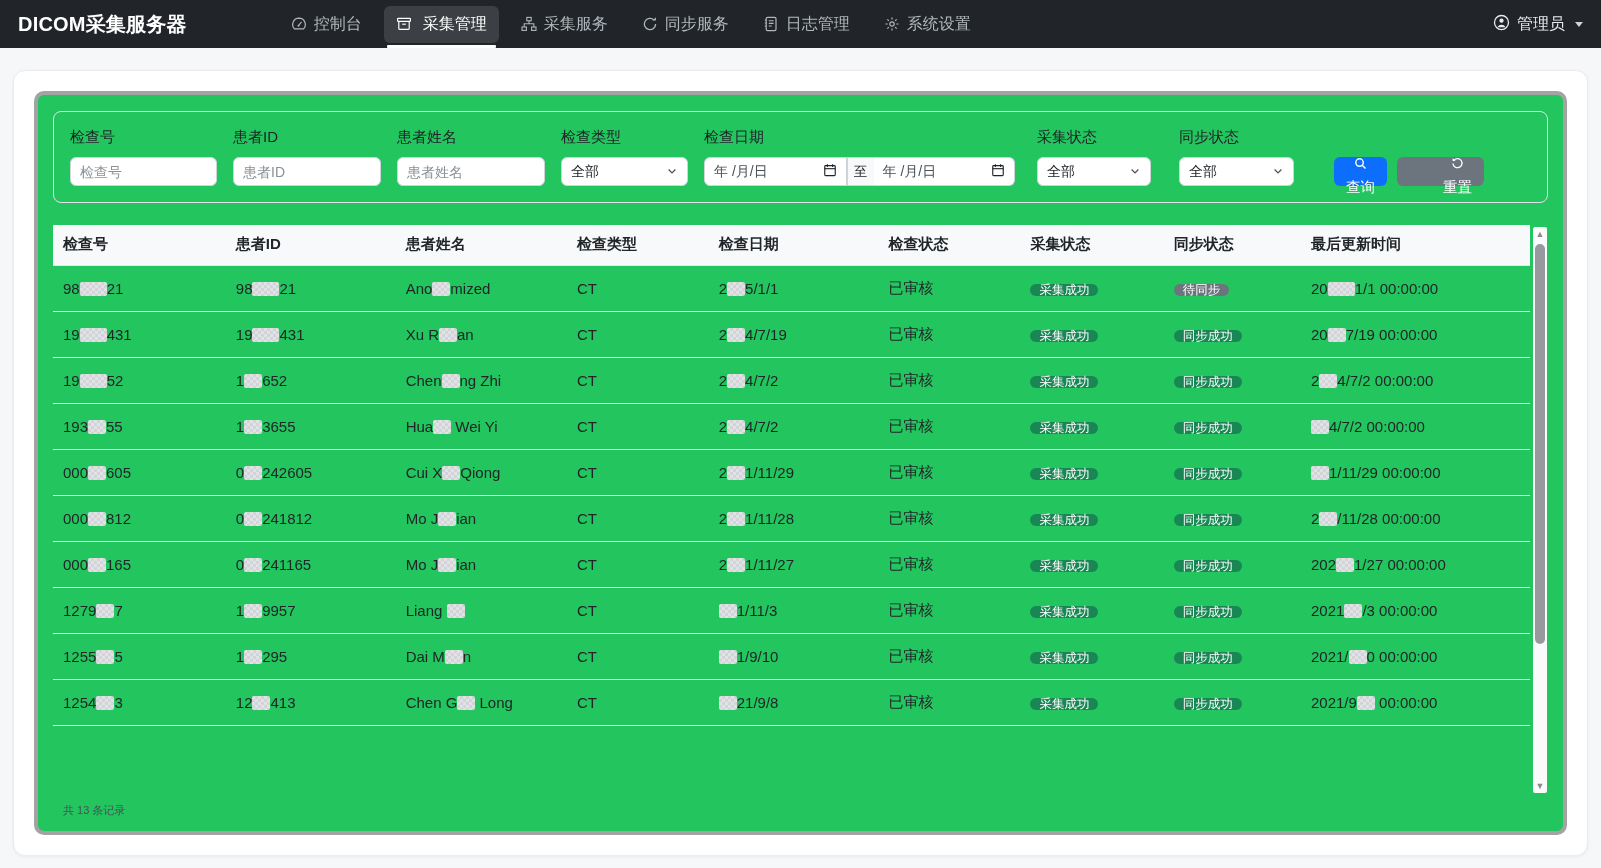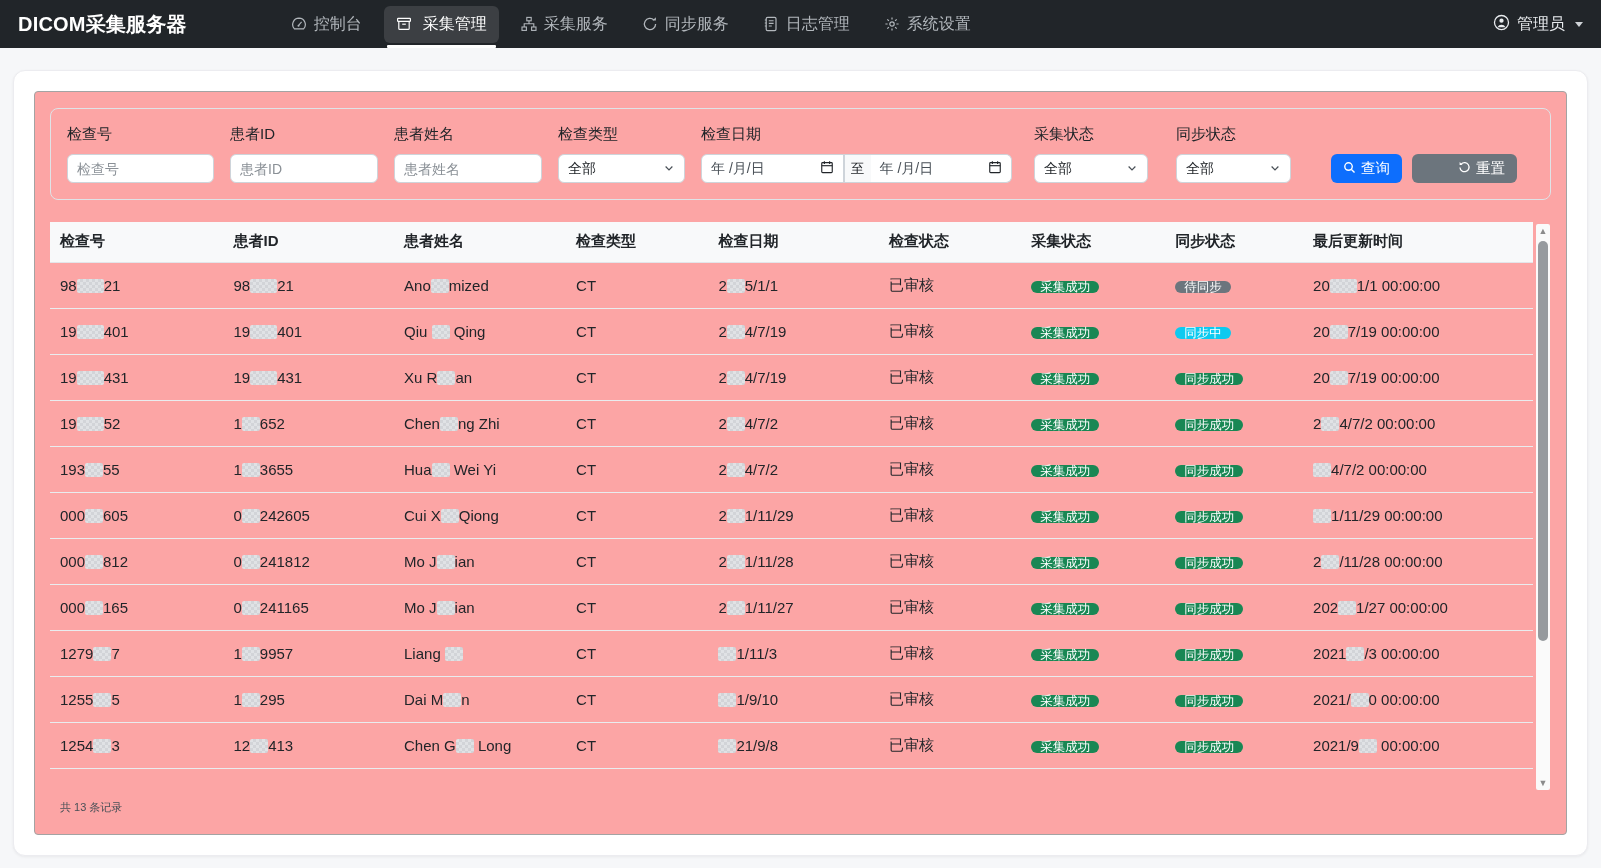--- a/index.html
+++ b/index.html
@@ -35,21 +35,21 @@
     border-right:4.5px solid transparent; border-top:5px solid #cfd3d7;
     display:inline-block; margin-left:3px;
   }
   
   .outer-card {
     background:#fff; border:1px solid #ececf0; border-radius:12px;
     box-shadow:0 1px 3px rgba(0,0,0,.06);
     margin:22px 13px 12px 13px; height:786px; padding:20px;
   }
   .inner-card {
-    border:1px solid #a3a3a3; border-radius:4px; background:#fca5a5;
+    border:4px solid #a3a3a3; border-radius:10px; background:#22c55e;
     height:100%; padding:16px 15px;
   }
   
   .filter-box {
     border:1px solid #dfe3e7; border-radius:8px; padding:16px; display:flex;
     align-items:flex-end;
   }
   .f-group { display:flex; flex-direction:column; margin-right:16px; }
   .f-label { font-size:15px; color:#212529; margin-bottom:10px; }
   .f-input {
@@ -73,21 +73,21 @@
   .date-input.first { border-radius:6px 0 0 6px; }
   .date-input.last { border-radius:0 6px 6px 0; border-left:0; }
   .date-sep {
     width:27px; border-top:1px solid #ced4da; border-bottom:1px solid #ced4da;
     border-left:1px solid #ced4da; background:#f8f9fa; display:flex; align-items:center;
     justify-content:center; font-size:13.5px; color:#212529;
   }
   .btn {
     height:29px; border:none; border-radius:6px; color:#fff; font-size:14.5px;
     font-family:inherit; display:inline-flex; align-items:center; gap:5px;
-    padding:0 12px; cursor:pointer;
+    padding:0 12px; cursor:pointer;flex-direction:column;
   }
   .btn-primary { background:#0d6efd; margin-left:24px; }
   .btn-secondary { background:#6c757d; margin-left:10px;padding-left:46px; }
   
   .table-wrap { position:relative; margin-top:22px; height:570px; overflow:hidden; }
   table { width:calc(100% - 18px); border-collapse:collapse; table-layout:fixed; }
   thead th {
     background:#f8f9fa; text-align:left; font-size:15px; font-weight:700;
     color:#212529; height:40px; padding:0 10px; border-bottom:1px solid #e3e6ea;
   }
@@ -321,31 +321,20 @@
               <td>98<span class="redact" style="width: 27px;"></span>21</td>
               <td>Ano<span class="redact" style="width: 18px;"></span>mized</td>
               <td>CT</td>
               <td>2<span class="redact" style="width: 18px;"></span>5/1/1</td>
               <td>已审核</td>
               <td><span class="badge v-success">采集成功</span></td>
               <td><span class="badge v-secondary">待同步</span></td>
               <td>20<span class="redact" style="width: 27px;"></span>1/1 00:00:00</td>
             </tr>
             <tr>
-              <td>19<span class="redact" style="width: 27px;"></span>401</td>
-              <td>19<span class="redact" style="width: 27px;"></span>401</td>
-              <td>Qiu <span class="redact" style="width: 18px;"></span> Qing</td>
-              <td>CT</td>
-              <td>2<span class="redact" style="width: 18px;"></span>4/7/19</td>
-              <td>已审核</td>
-              <td><span class="badge v-success">采集成功</span></td>
-              <td><span class="badge v-info">同步中</span></td>
-              <td>20<span class="redact" style="width: 18px;"></span>7/19 00:00:00</td>
-            </tr>
-            <tr>
               <td>19<span class="redact" style="width: 27px;"></span>431</td>
               <td>19<span class="redact" style="width: 27px;"></span>431</td>
               <td>Xu R<span class="redact" style="width: 18px;"></span>an</td>
               <td>CT</td>
               <td>2<span class="redact" style="width: 18px;"></span>4/7/19</td>
               <td>已审核</td>
               <td><span class="badge v-success">采集成功</span></td>
               <td><span class="badge v-success">同步成功</span></td>
               <td>20<span class="redact" style="width: 18px;"></span>7/19 00:00:00</td>
             </tr>

